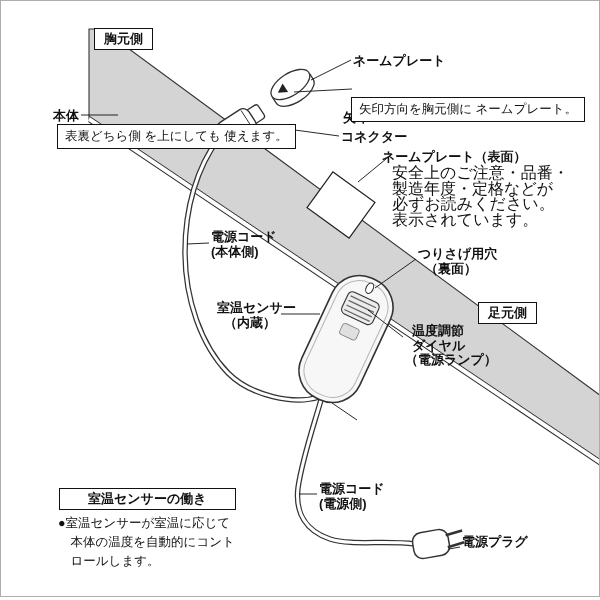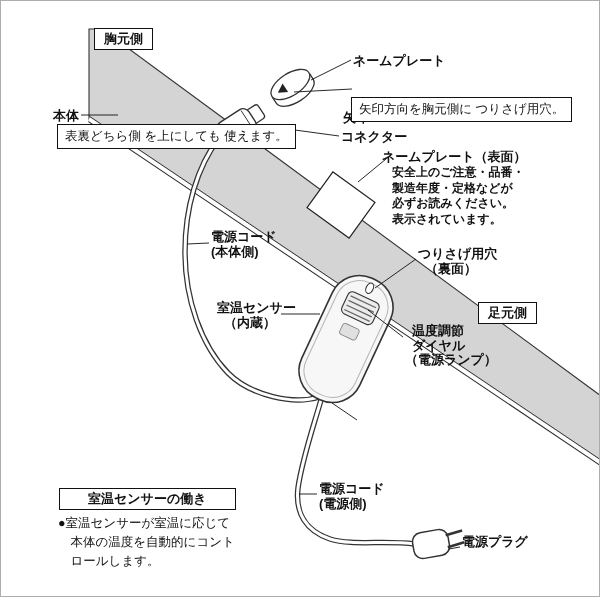--- a/index.html
+++ b/index.html
@@ -2,21 +2,21 @@
 <html><head>
 <meta charset="utf-8">
 <style>
   html,body{margin:0;padding:0;background:#fff;}
   .stage{position:relative;width:600px;height:597px;background:#fff;border:1px solid #adadad;
          box-sizing:border-box;overflow:hidden;
          font-family:"Liberation Sans","DejaVu Sans",sans-serif;color:#111;}
   .stage svg{position:absolute;left:0;top:0;}
   .lbl{position:absolute;font-size:13px;line-height:15px;font-weight:bold;white-space:nowrap;color:#111;}
   .lbl .ln{display:block;}
-  .plain{font-weight:bold;font-size:12px;line-height:15.5px;}
+  .plain{font-weight:normal;font-size:16px;line-height:15.5px;}
   .tagbox{position:absolute;border:1.6px solid #111;background:#fff;padding:2px 9px;
           font-size:13px;font-weight:bold;line-height:16px;white-space:nowrap;}
   .notebox{position:absolute;border:1.4px solid #111;background:#fff;padding:3px 7px;
            font-size:12.5px;font-weight:normal;line-height:16.5px;white-space:nowrap;}
   .indent7{padding-left:7px;}
   .small{font-weight:normal;font-size:12px;}
   .footnote{position:absolute;font-size:12.5px;font-weight:normal;line-height:19px;white-space:nowrap;color:#111;}
 </style>
 </head>
 <body>
@@ -88,21 +88,21 @@
   </svg>
 
   <div class="tagbox" style="left:93px;top:27px;">胸元側</div>
   <div class="tagbox" style="left:477px;top:301px;">足元側</div>
 
   <div class="lbl" style="left:352px;top:52px;">ネームプレート</div>
   <div class="lbl" style="left:342px;top:81px;margin-top:28px;">矢印</div>
 
   <div class="notebox" style="left:350px;top:96px;">
     <span class="ln">矢印方向を胸元側に</span>
-    <span class="ln">つりさげ用穴。</span>
+    <span class="ln">ネームプレート。</span>
   </div>
 
   <div class="lbl" style="left:52px;top:107px;">本体</div>
   <div class="notebox" style="left:56px;top:123px;">
     <span class="ln">表裏どちら側</span>
     <span class="ln">を上にしても</span>
     <span class="ln">使えます。</span>
   </div>
 
   <div class="lbl" style="left:340px;top:128px;">コネクター</div>

